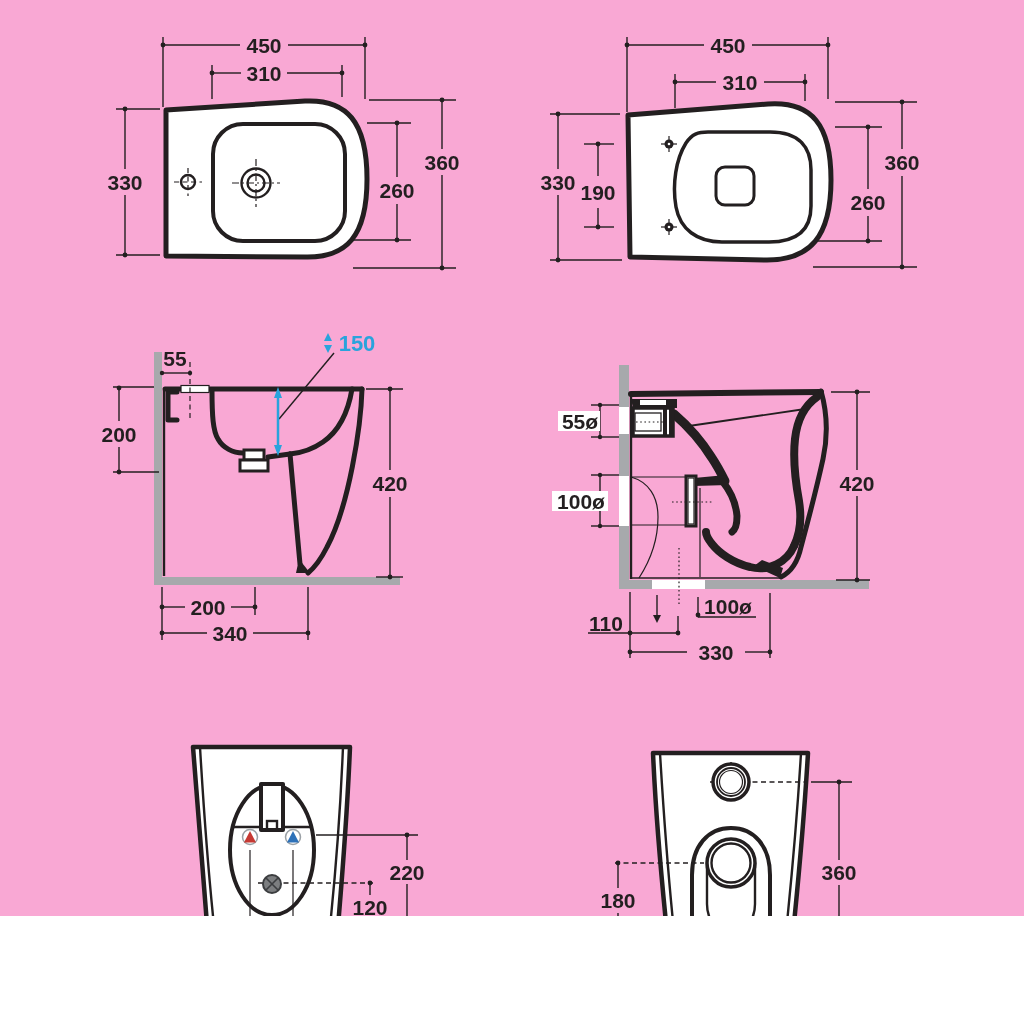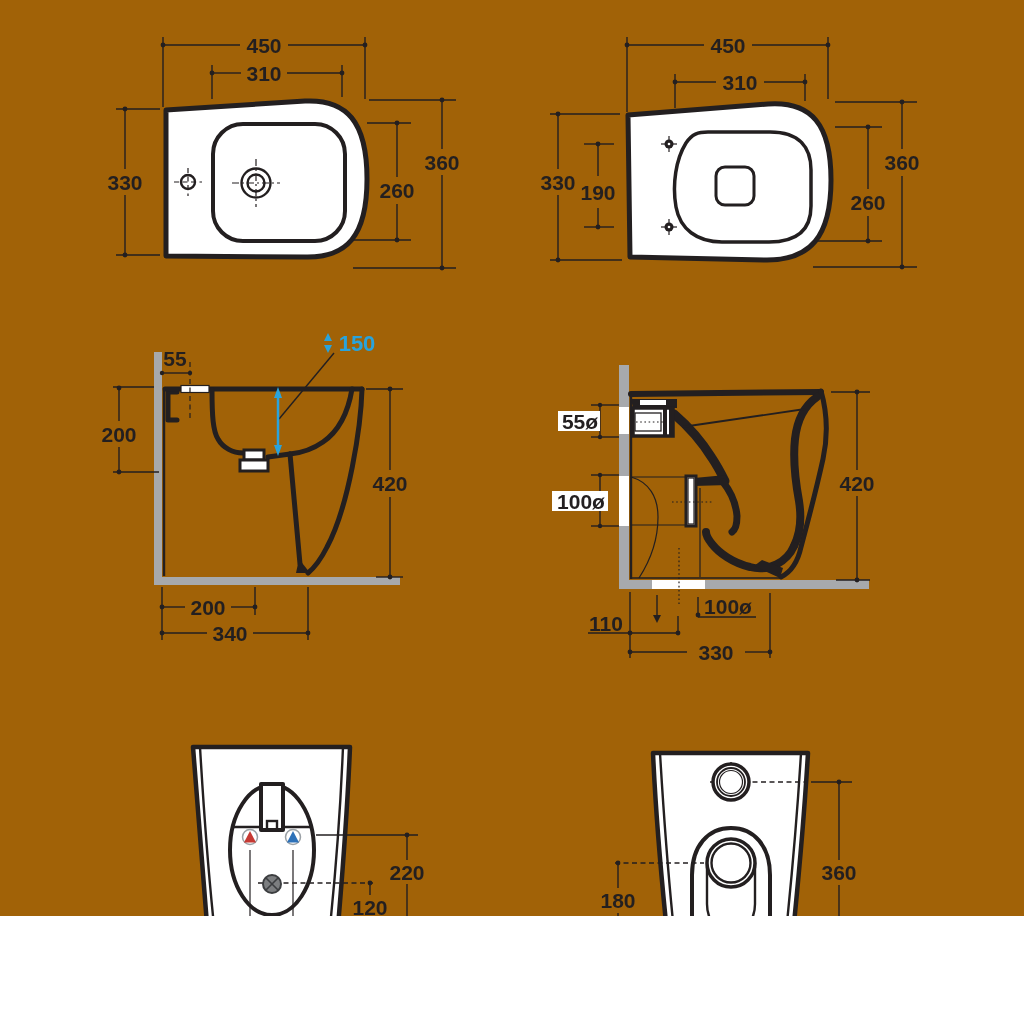--- a/index.html
+++ b/index.html
@@ -1,16 +1,16 @@
 <!DOCTYPE html>
 <html style="--ink: #231f20; --gray: #a7a9ac; --blue: #29a3dc; --red: #c63933; --tblue: #2d71b8; --drain: #7c7e80;"><head>
 <meta charset="utf-8">
 <style>
   html,body{margin:0;padding:0;background:#fff}
-  #canvas{position:relative;width:1024px;height:916px;background:#a16207;overflow:hidden}
+  #canvas{position:relative;width:1024px;height:916px;background:#f9a8d4;overflow:hidden}
   .view{position:absolute}
   
   .o6{stroke:var(--ink);stroke-width:6;fill:none;stroke-linecap:round;stroke-linejoin:round}
   .o5{stroke:var(--ink);stroke-width:5;fill:none;stroke-linecap:round;stroke-linejoin:round}
   .o45{stroke:var(--ink);stroke-width:4.5;fill:none;stroke-linejoin:round}
   .o4{stroke:var(--ink);stroke-width:4;fill:none;stroke-linejoin:round}
   .o35{stroke:var(--ink);stroke-width:3.5;fill:none}
   .o3{stroke:var(--ink);stroke-width:3;fill:none}
   .o2{stroke:var(--ink);stroke-width:2.4;fill:none}
   .o18{stroke:var(--ink);stroke-width:1.8;fill:none}

